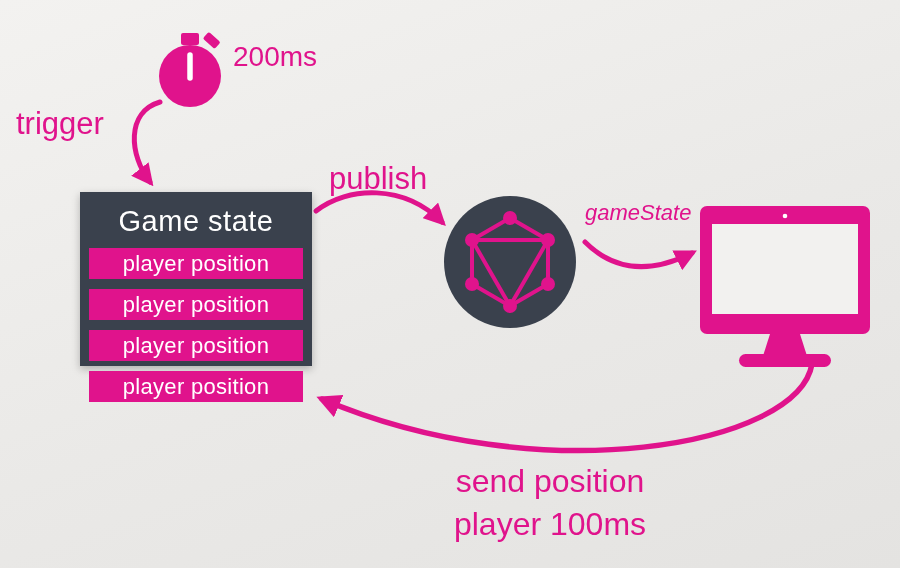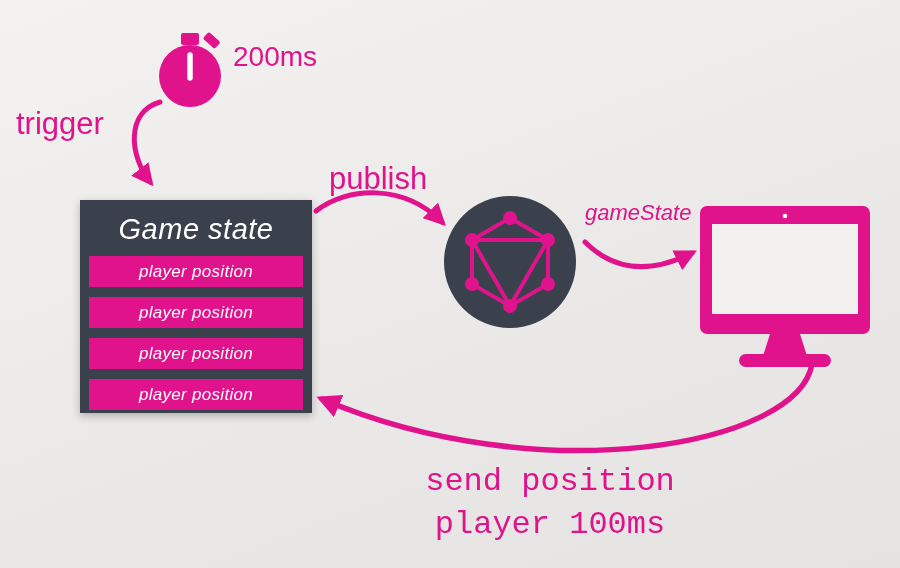--- a/index.html
+++ b/index.html
@@ -9,35 +9,34 @@
     background:linear-gradient(160deg,#f3f2f0 0%, #eae9e7 55%, #e4e3e1 100%);
     font-family:"Liberation Sans", sans-serif;
   }
   .diagram-svg { position:absolute; left:0; top:0; }
   .label { position:absolute; color:var(--accent); white-space:nowrap; }
   .l-200ms    { left:233px; top:41px;  font-size:28px; }
   .l-trigger  { left:16px;  top:106px; font-size:31px; }
   .l-publish  { left:329px; top:161px; font-size:31px; }
   .l-gamestate{ left:585px; top:200px; font-size:22px;font-style:italic; }
   .l-send     { left:390px; top:460px; width:320px; text-align:center;
-                font-size:32px; line-height:43px;font-family:Liberation Mono, monospace; }
+                font-size:32px; line-height:43px; }
   .gsbox {
-    position:absolute; left:80px; top:200px; width:232px; height:213px;
+    position:absolute; left:80px; top:192px; width:232px; height:174px;
     background:var(--dark); box-shadow:0 3px 8px rgba(0,0,0,.25);
     box-sizing:border-box;
-    font-style:italic;
   }
   .gsbox-title {
     color:#fff; text-align:center; font-size:29px; line-height:42px;
     padding:8px 0 6px; font-weight:400; letter-spacing:.5px;
   }
   .gsrow {
     margin:0 9px 10px; height:31px; line-height:31px;
     background:var(--accent); color:#fff; text-align:center;
-    font-size:17px; letter-spacing:.3px;
+    font-size:22px; letter-spacing:.3px;
   }
 </style>
 </head>
 <body>
 
 <div class="stage">
 
   <svg class="diagram-svg" width="900" height="568" viewBox="0 0 900 568">
     <defs>
       <marker id="ah" viewBox="0 0 10 10" refX="7.5" refY="5" markerWidth="4.4" markerHeight="4.4" orient="auto">

